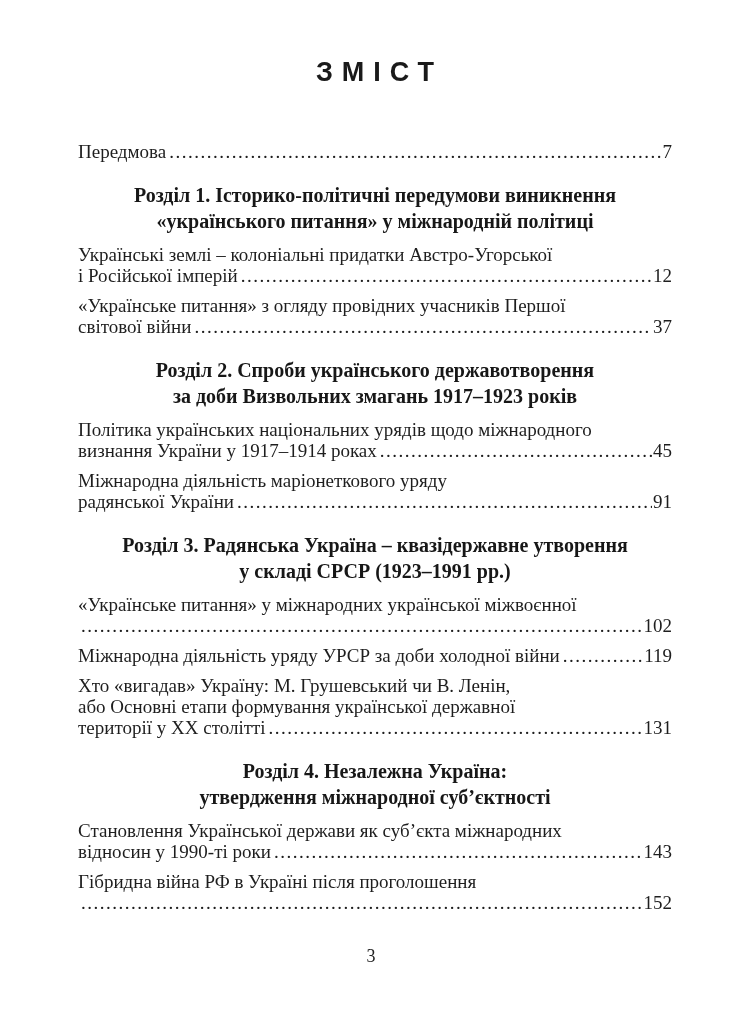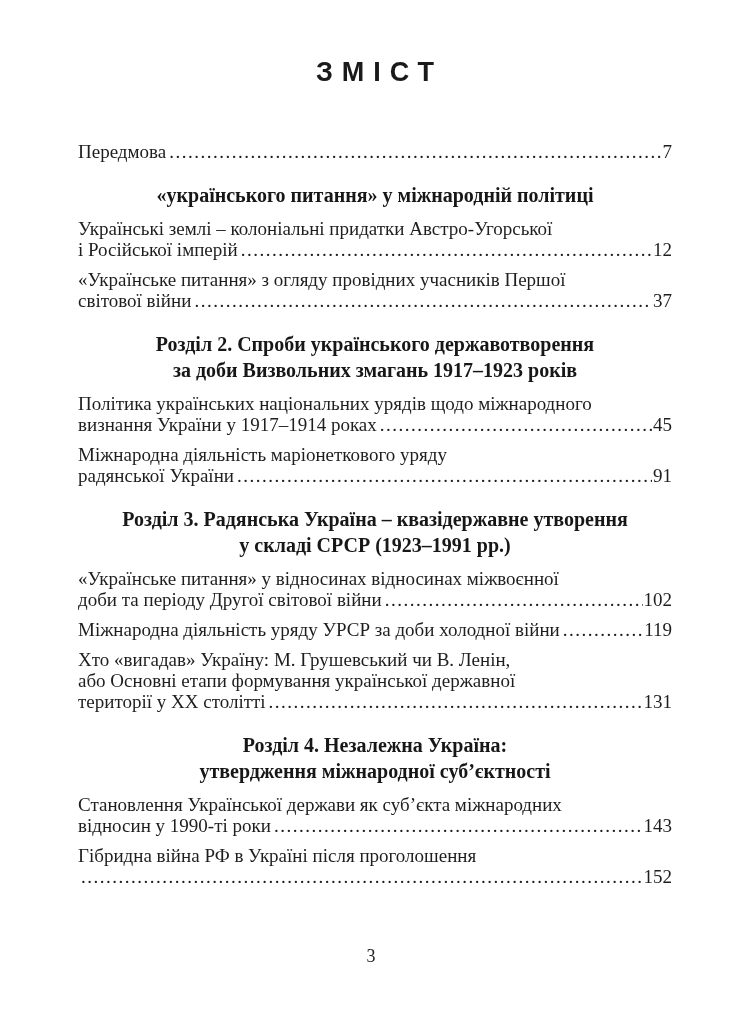--- a/index.html
+++ b/index.html
@@ -94,20 +94,21 @@
   <h1 class="page-title">ЗМІСТ</h1>
   <div class="toc-list">
       <div class="toc-entry">
         <div class="entry-last-line">
           <span class="entry-text">Передмова</span>
           <span class="dot-leader"></span>
           <span class="entry-page">7</span>
         </div>
       </div>
       <div class="section-heading">
+        <div class="section-heading-line">Розділ 1. Історико-політичні передумови виникнення</div>
         <div class="section-heading-line">«українського питання» у міжнародній політиці</div>
       </div>
       <div class="toc-entry">
         <div class="entry-line">Українські землі – колоніальні придатки Австро-Угорської</div>
         <div class="entry-last-line">
           <span class="entry-text">і Російської імперій</span>
           <span class="dot-leader"></span>
           <span class="entry-page">12</span>
         </div>
       </div>
@@ -137,23 +138,22 @@
           <span class="entry-text">радянської України</span>
           <span class="dot-leader"></span>
           <span class="entry-page">91</span>
         </div>
       </div>
       <div class="section-heading">
         <div class="section-heading-line">Розділ 3. Радянська Україна – квазідержавне утворення</div>
         <div class="section-heading-line">у складі СРСР (1923–1991 рр.)</div>
       </div>
       <div class="toc-entry">
-        <div class="entry-line">«Українське питання» у відносинах відносинах міжвоєнної</div>
+        <div class="entry-line">«Українське питання» у міжнародних української міжвоєнної</div>
         <div class="entry-last-line">
-          <span class="entry-text">доби та періоду Другої світової війни</span>
           <span class="dot-leader"></span>
           <span class="entry-page">102</span>
         </div>
       </div>
       <div class="toc-entry">
         <div class="entry-last-line">
           <span class="entry-text">Міжнародна діяльність уряду УРСР за доби холодної війни</span>
           <span class="dot-leader"></span>
           <span class="entry-page">119</span>
         </div>

